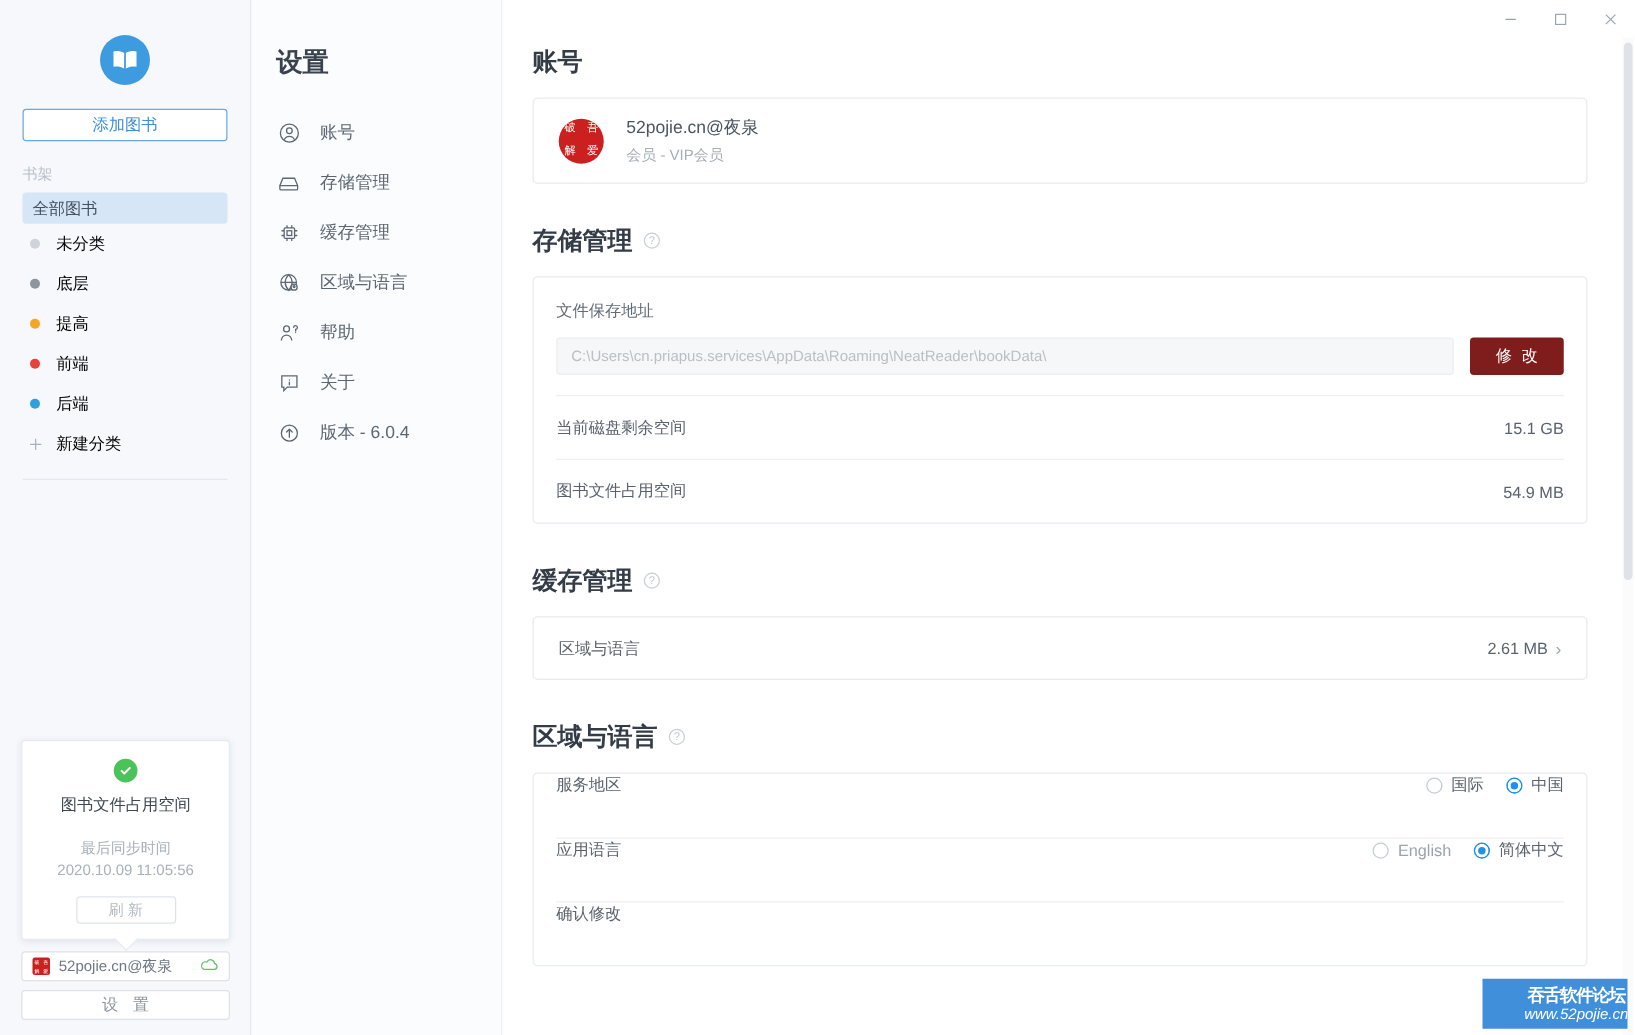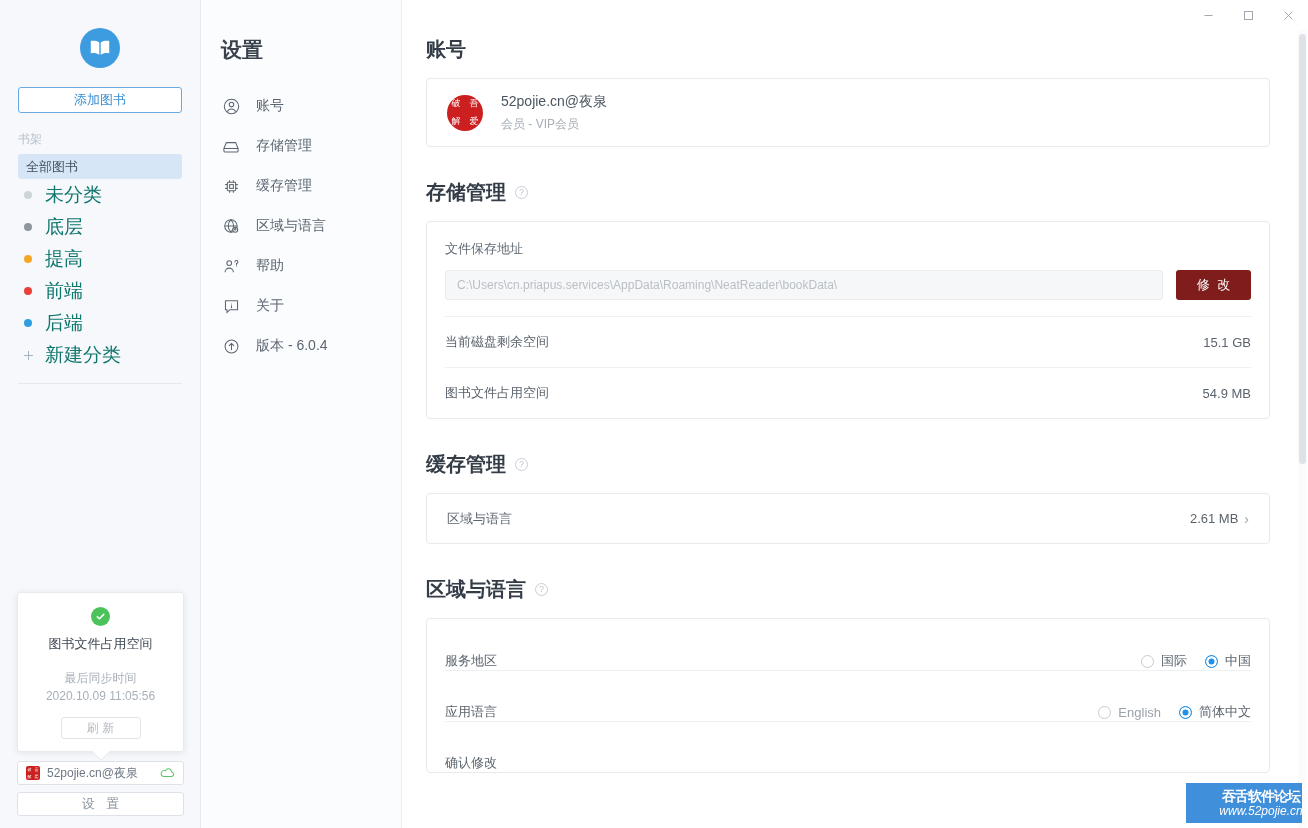--- a/index.html
+++ b/index.html
@@ -49,22 +49,22 @@
     display: flex; align-items: center;
     padding-left: 8px;
     font-size: 13px;
     color: #45515e;
     cursor: pointer;
   }
   .cat-item {
     height: 32px;
     display: flex; align-items: center;
     padding-left: 24px;
-    font-size: 19px;
-    color: #0f766e;
+    font-size: 13px;
+    color: #000000;
     cursor: pointer;
   }
   .cat-dot { width: 8px; height: 8px; border-radius: 50%; margin-right: 13px; flex: 0 0 8px; }
   .cat-plus {
     width: 9px; height: 9px; margin-right: 12px; flex: 0 0 9px;
     position: relative; color: #aab3bd;
   }
   .cat-plus:before, .cat-plus:after {
     content: ""; position: absolute; background: #aab3bd;
   }
@@ -234,21 +234,21 @@
     height: 49px; display: flex; align-items: center;
     justify-content: space-between;
     padding: 0 20px; font-size: 13px; color: #5a636d;
     cursor: pointer;
   }
   .cache-right { display: flex; align-items: center; gap: 6px; }
   .chev { color: #9aa2ab; font-size: 14px; }
 
   
   .region-row {
-    height: 51px; display: flex; align-items: flex-end;
+    height: 51px; display: flex; align-items: flex-start;
     justify-content: space-between;
     margin: 0 18px;
     font-size: 13px; color: #5a636d;
   }
   .region-row + .region-row { border-top: 1px solid #eef0f2; }
   .radios { display: flex; align-items: center; gap: 18px; }
   .radio-opt { display: flex; align-items: center; cursor: pointer; }
   .radio {
     width: 13px; height: 13px; border-radius: 50%;
     border: 1px solid #c6ccd3; margin-right: 7px;

